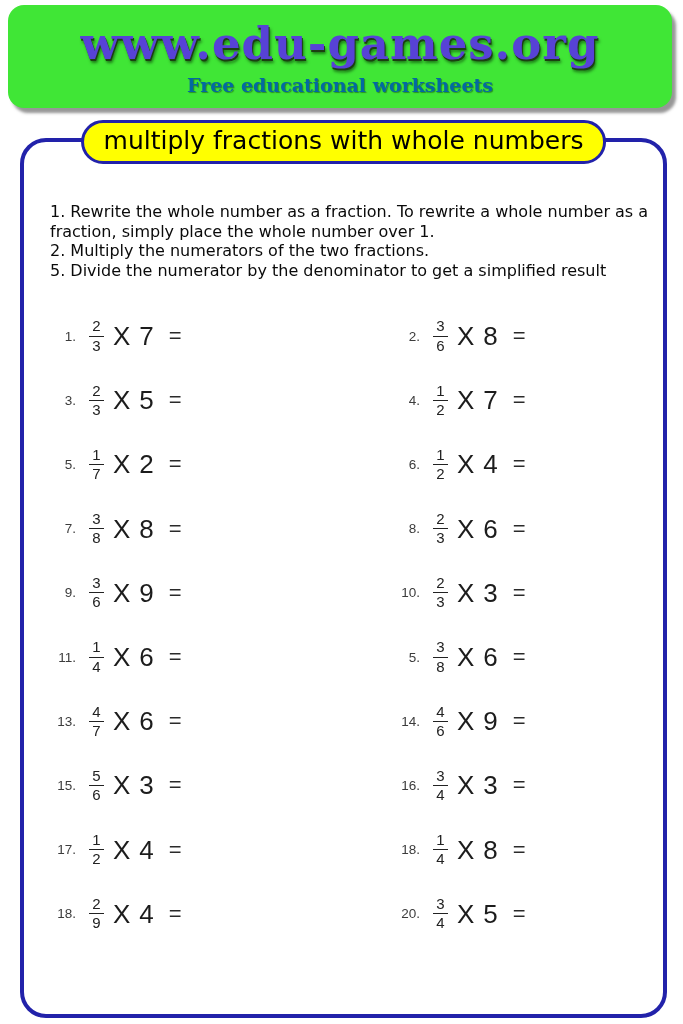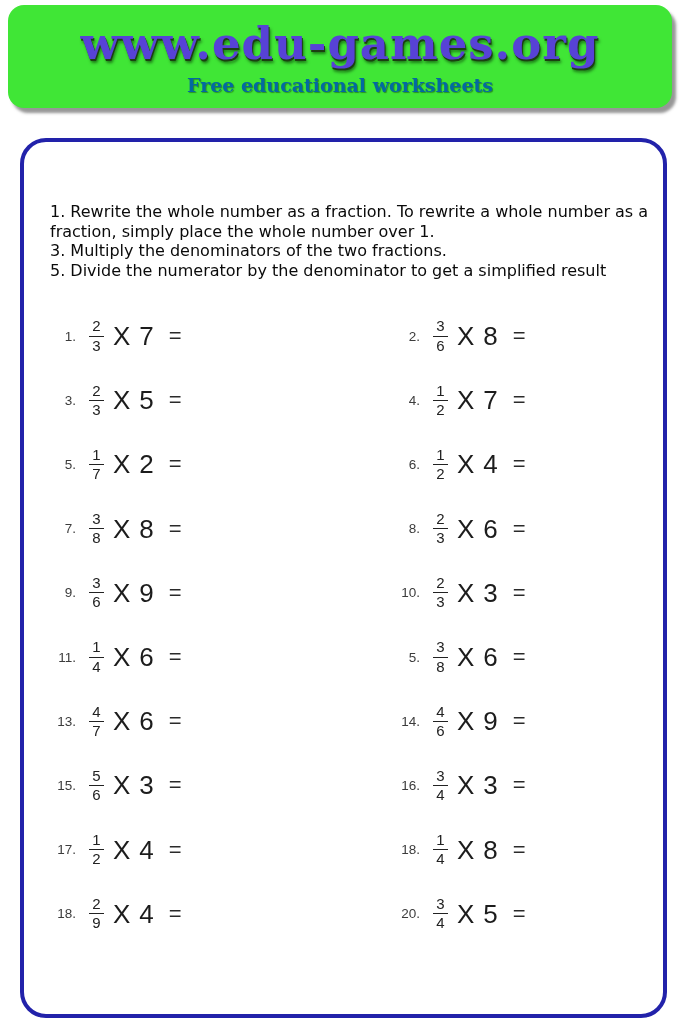--- a/index.html
+++ b/index.html
@@ -69,27 +69,28 @@
 </style>
 </head>
 <body>
 
 <header class="banner">
   <div class="site-name">www.edu-games.org</div>
   <div class="tagline">Free educational worksheets</div>
 </header>
 
 <main class="sheet">
+  <div class="title-pill">multiply fractions with whole numbers</div>
 
   <div class="instructions">
 
       <p class="instruction-line">1. Rewrite the whole number as a fraction. To rewrite a whole number as a fraction, simply place the whole number over 1.</p>
 
-
-      <p class="instruction-line">3. Multiply the denominators of the two fractions.</p>
+      <p class="instruction-line">2. Multiply the numerators of the two fractions.</p>
+
 
 
       <p class="instruction-line">5. Divide the numerator by the denominator to get a simplified result</p>
     </div>
 
   <div class="problems">
 
       <div class="problem">
         <span class="pnum">1.</span>
         <span class="frac">

